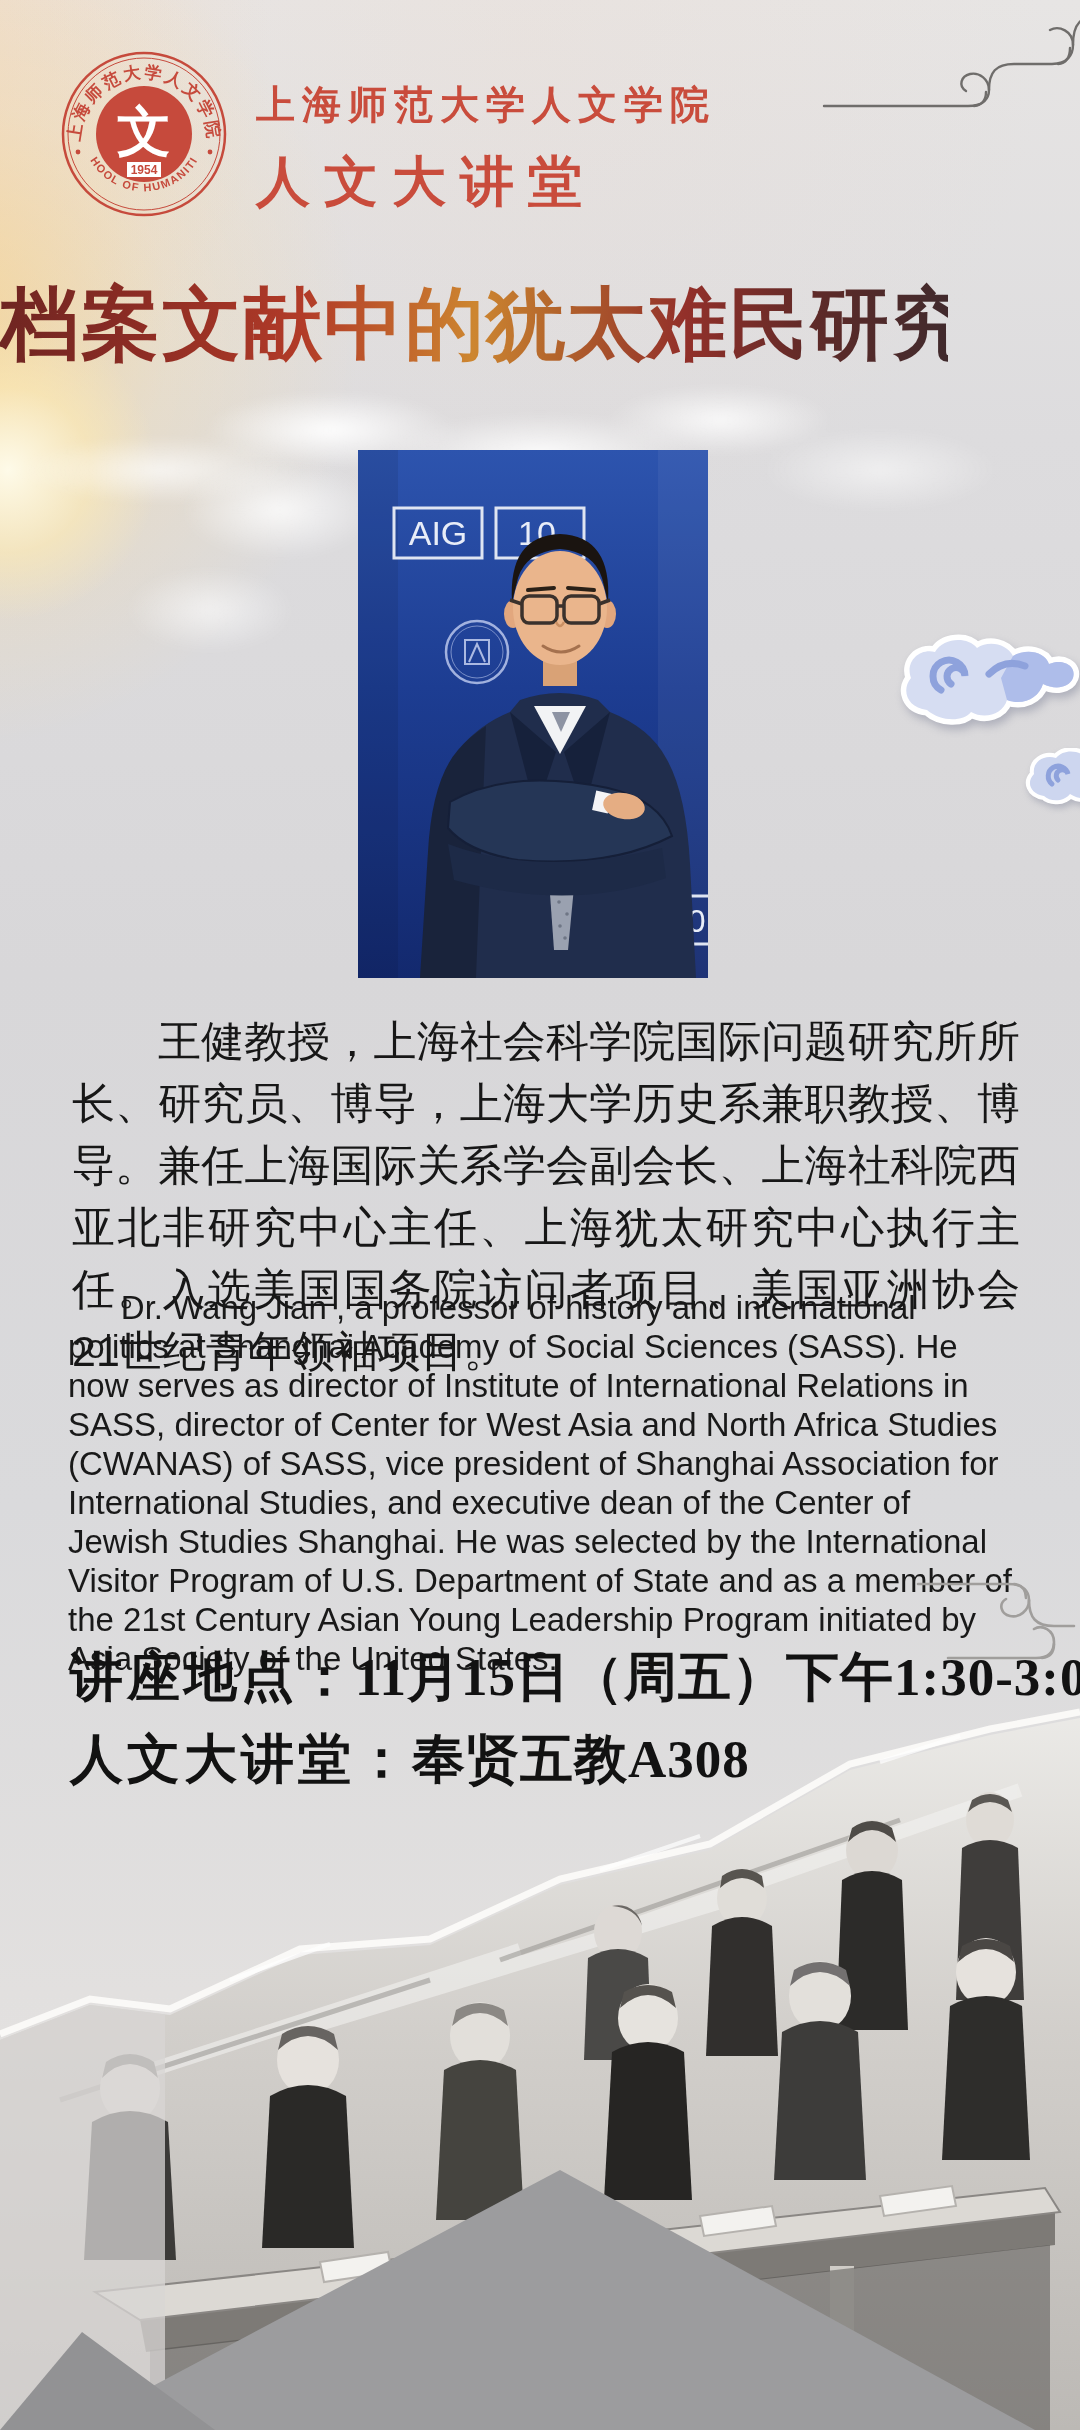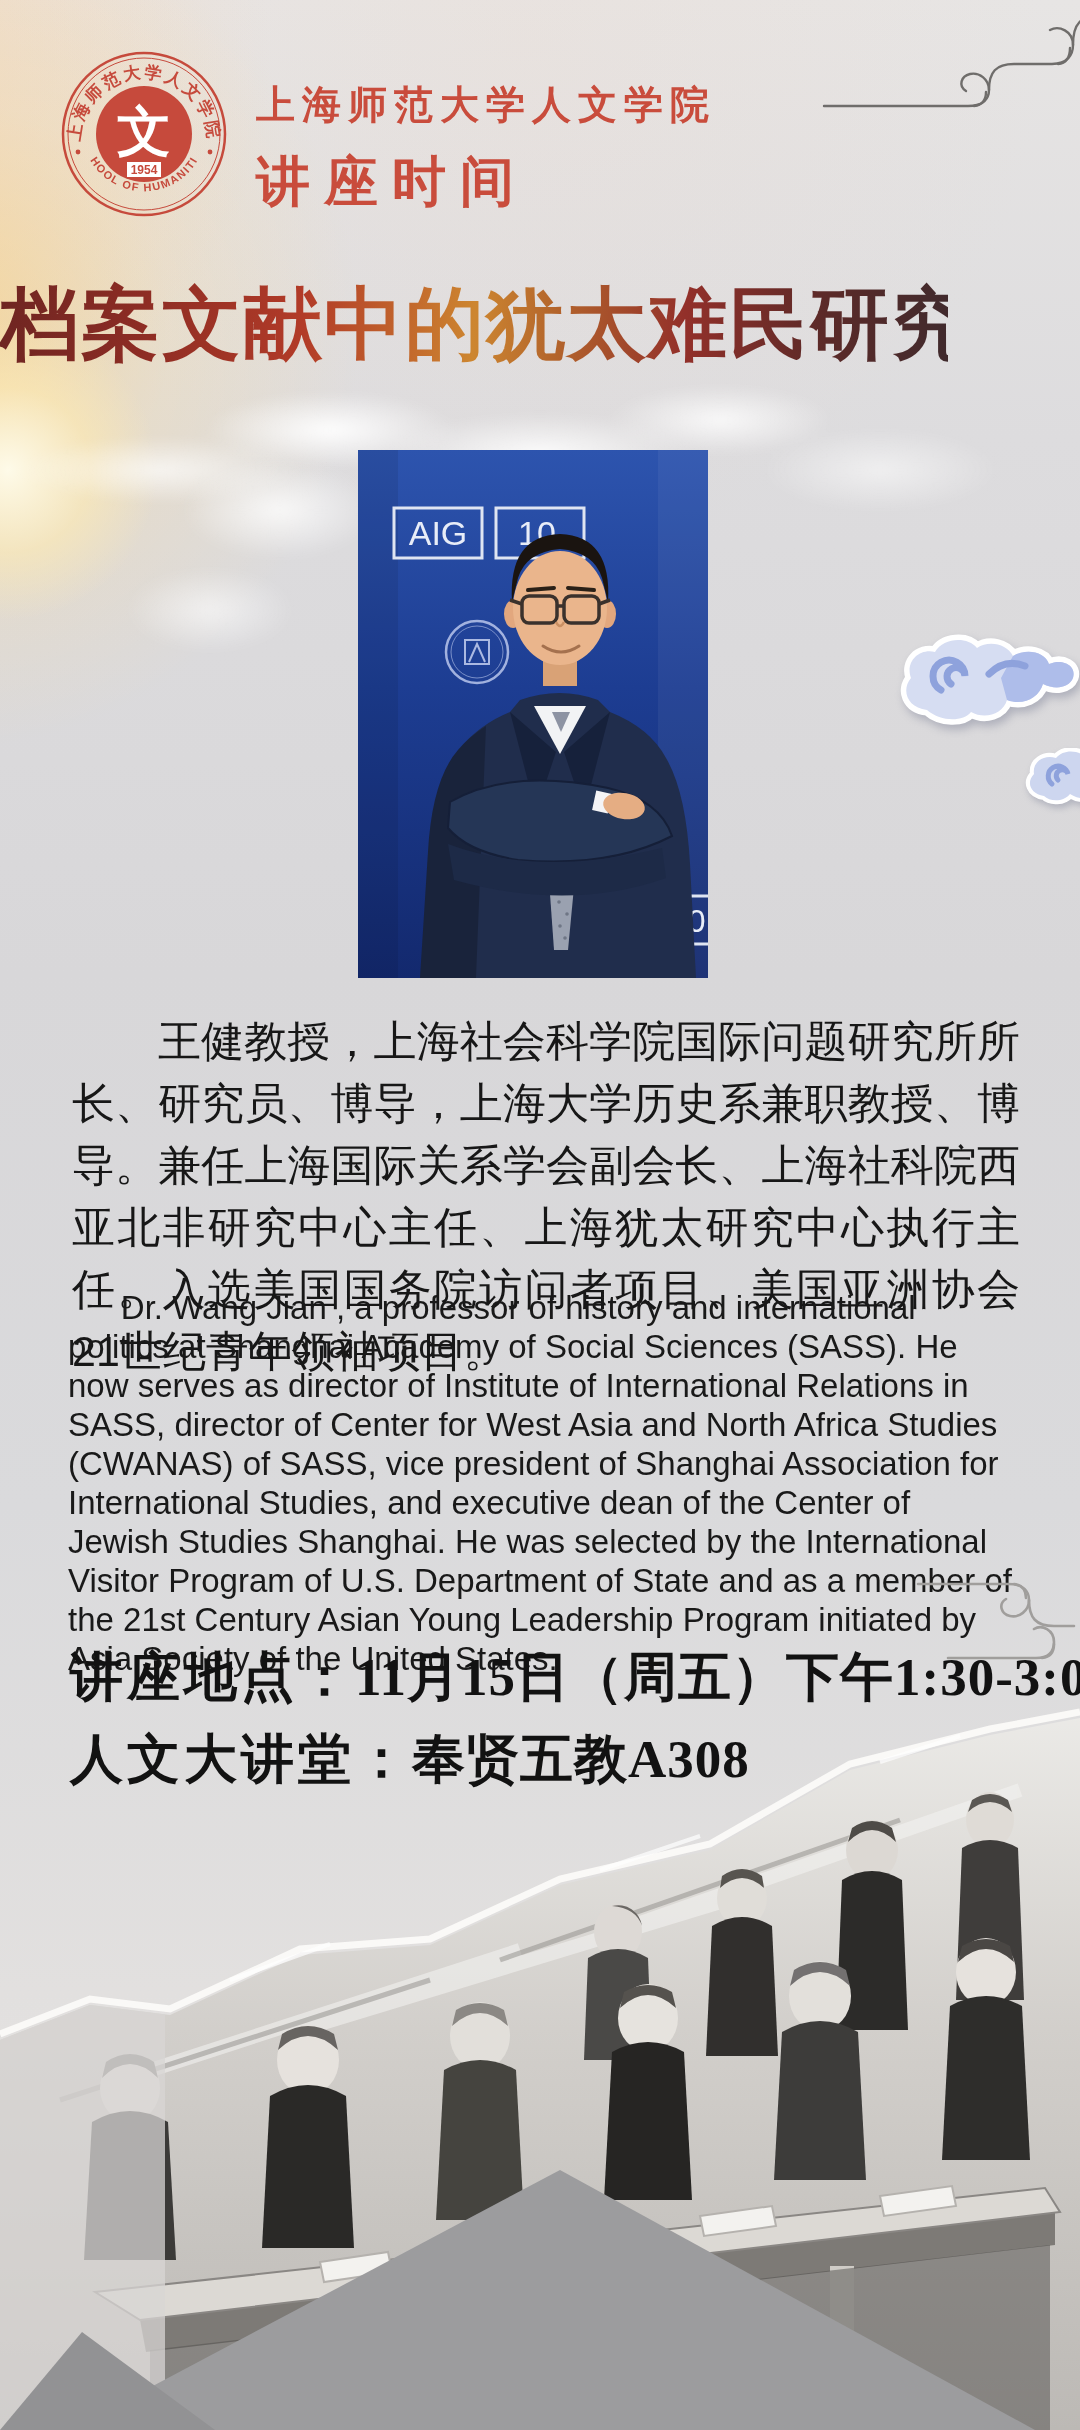--- a/index.html
+++ b/index.html
@@ -106,21 +106,21 @@
     </text>
     <circle cx="18" cy="102" r="2.4" fill="#c64a3c"></circle>
     <circle cx="150" cy="102" r="2.4" fill="#c64a3c"></circle>
     <text x="84" y="100" text-anchor="middle" font-size="54" fill="#ffffff" font-family="Liberation Serif, serif" font-weight="700">文</text>
     <rect x="67" y="112" width="34" height="15" fill="#ffffff"></rect>
     <text x="84" y="124" text-anchor="middle" font-size="12" fill="#c64a3c" font-family="Liberation Sans, sans-serif" font-weight="700">1954</text>
   </svg>
 
   <div class="abs header-text">
     <div class="org-line">上海师范大学人文学院</div>
-    <div class="series-line">讲座时间</div>
+    <div class="series-line">人文大讲堂</div>
   </div>
 
   <h1 class="abs main-title" style="margin:0">档案文献中的犹太难民研究</h1>
 
   <div class="abs smoke"></div>
   <div class="abs smoke2"></div>
 
   <svg class="abs speaker-photo" viewBox="0 0 350 528">
     <defs>
       <linearGradient id="bgblue" x1="0" y1="0" x2="0" y2="1">

